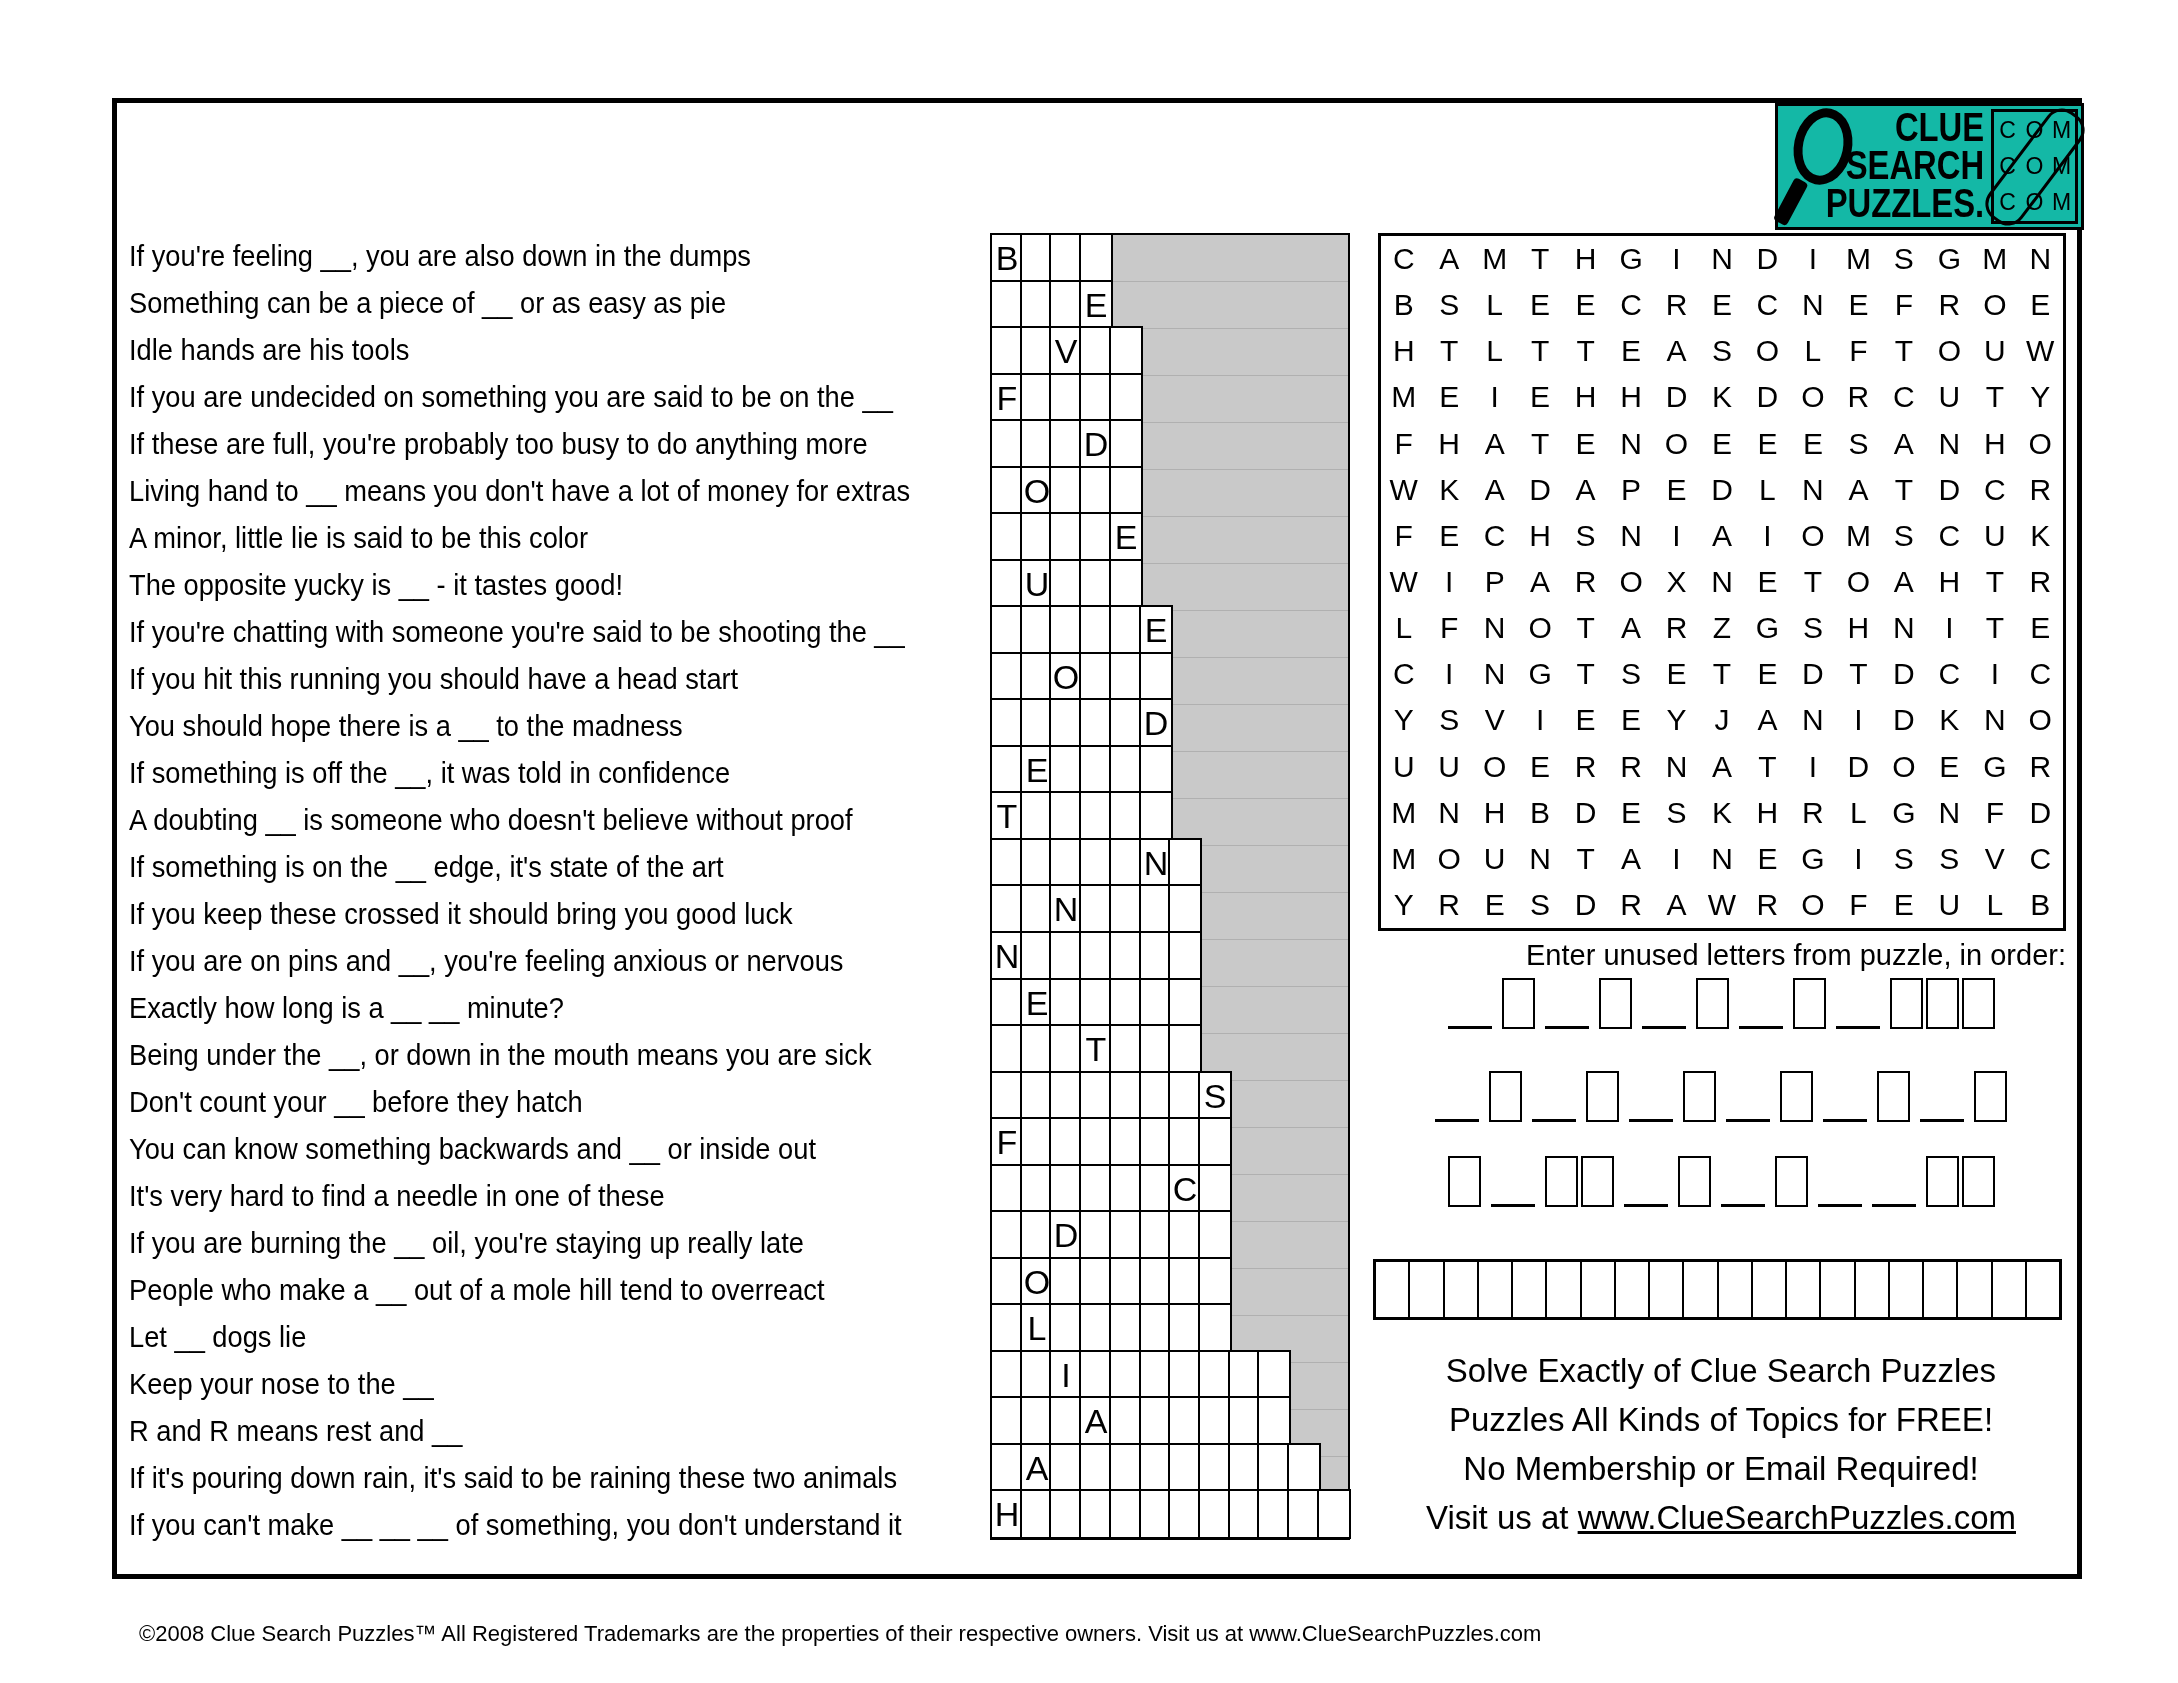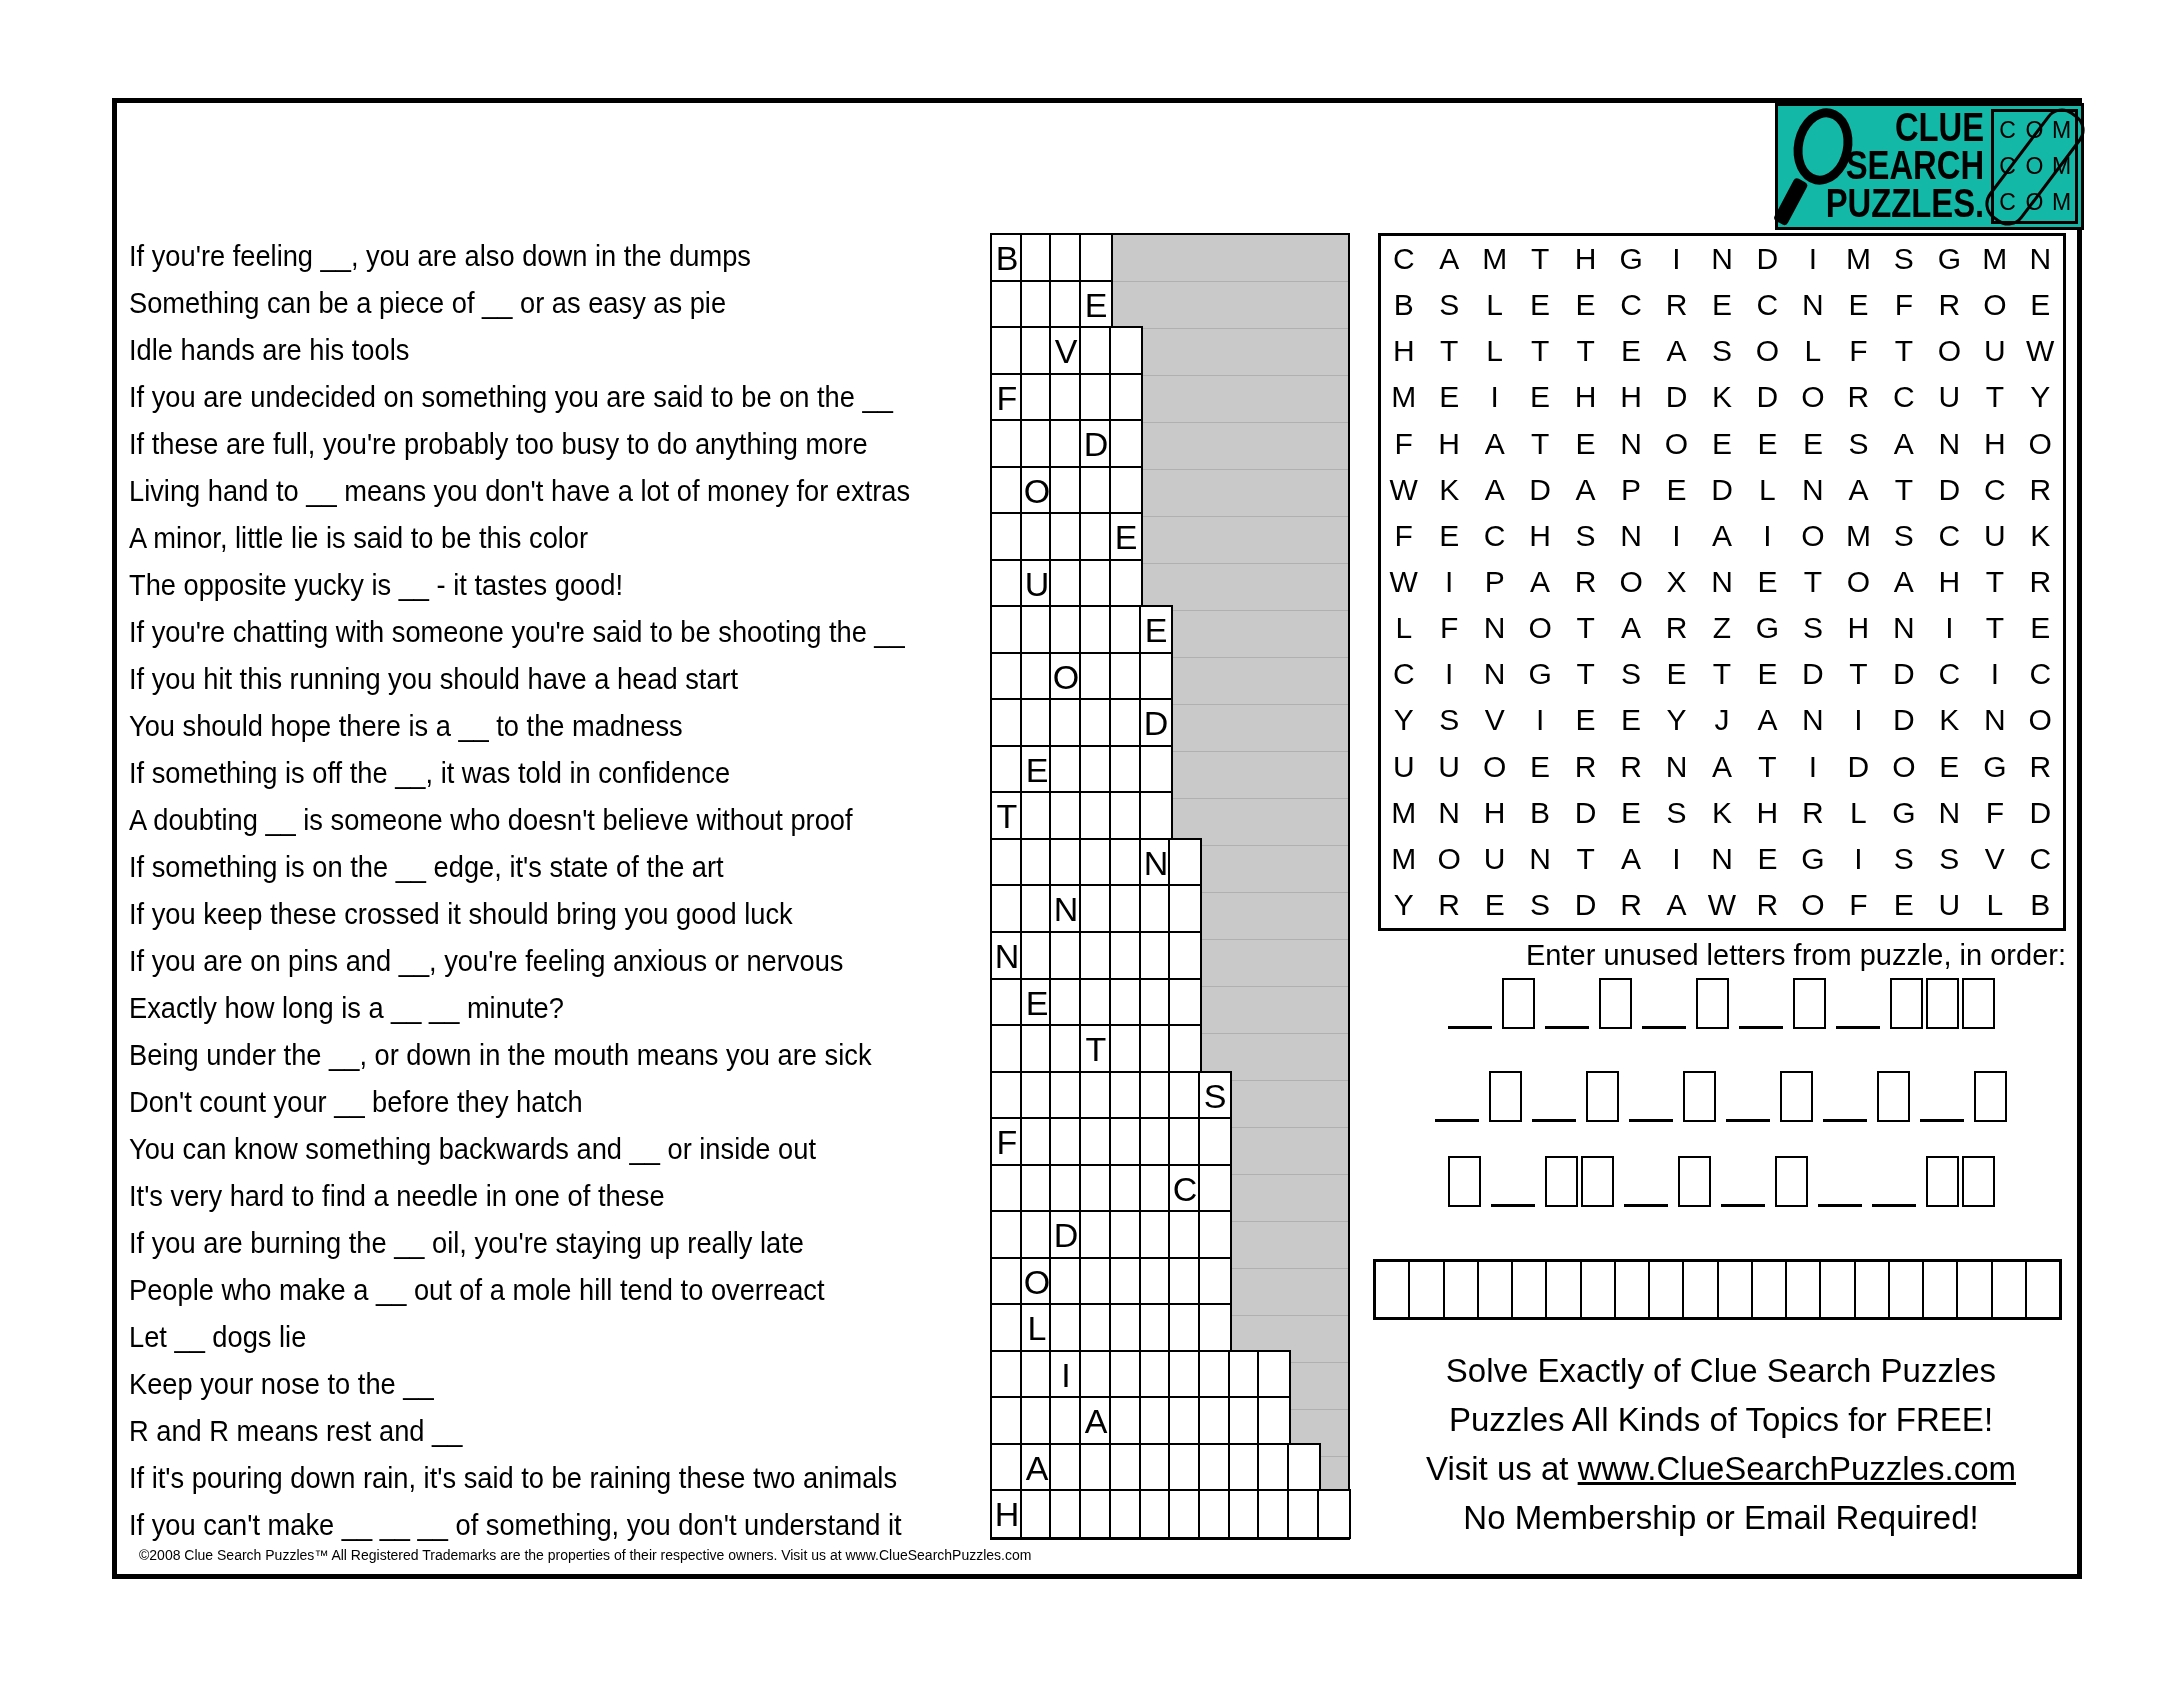--- a/index.html
+++ b/index.html
@@ -63,21 +63,21 @@
          display:flex;background:#fff;}
   .strip-cell{flex:1;border-right:2px solid #000;}
   .strip-cell:last-child{border-right:none;}
 
   
   .promo{position:absolute;left:1376px;top:1346px;width:690px;text-align:center;
          font-size:33px;line-height:49px;}
   .promo-url{text-decoration:underline;}
 
   
-  .copyright{position:absolute;left:139px;top:1547px;font-size:14px;white-space:nowrap;}
+  .copyright{position:absolute;left:139px;top:1621px;font-size:22px;white-space:nowrap;}
 </style>
 </head>
 <body>
 
 <div class="page">
   <div class="frame"></div>
 
 
   <div class="logo">
     <div class="mag-circle"></div>
@@ -686,19 +686,19 @@
       <div class="strip-cell"></div>
       <div class="strip-cell"></div>
       <div class="strip-cell"></div>
       <div class="strip-cell"></div>
       <div class="strip-cell"></div>
     </div>
 
   <div class="promo">
     <div>Solve Exactly of Clue Search Puzzles</div>
     <div>Puzzles All Kinds of Topics for FREE!</div>
+    <div>No Membership or Email Required!</div>
     <div><span>Visit us at </span><span class="promo-url">www.ClueSearchPuzzles.com</span></div>
-    <div>No Membership or Email Required!</div>
   </div>
 
   <div class="copyright">©2008 Clue Search Puzzles™ All Registered Trademarks are the properties of their respective owners. Visit us at www.ClueSearchPuzzles.com</div>
 </div>
 
 
 </body></html>

